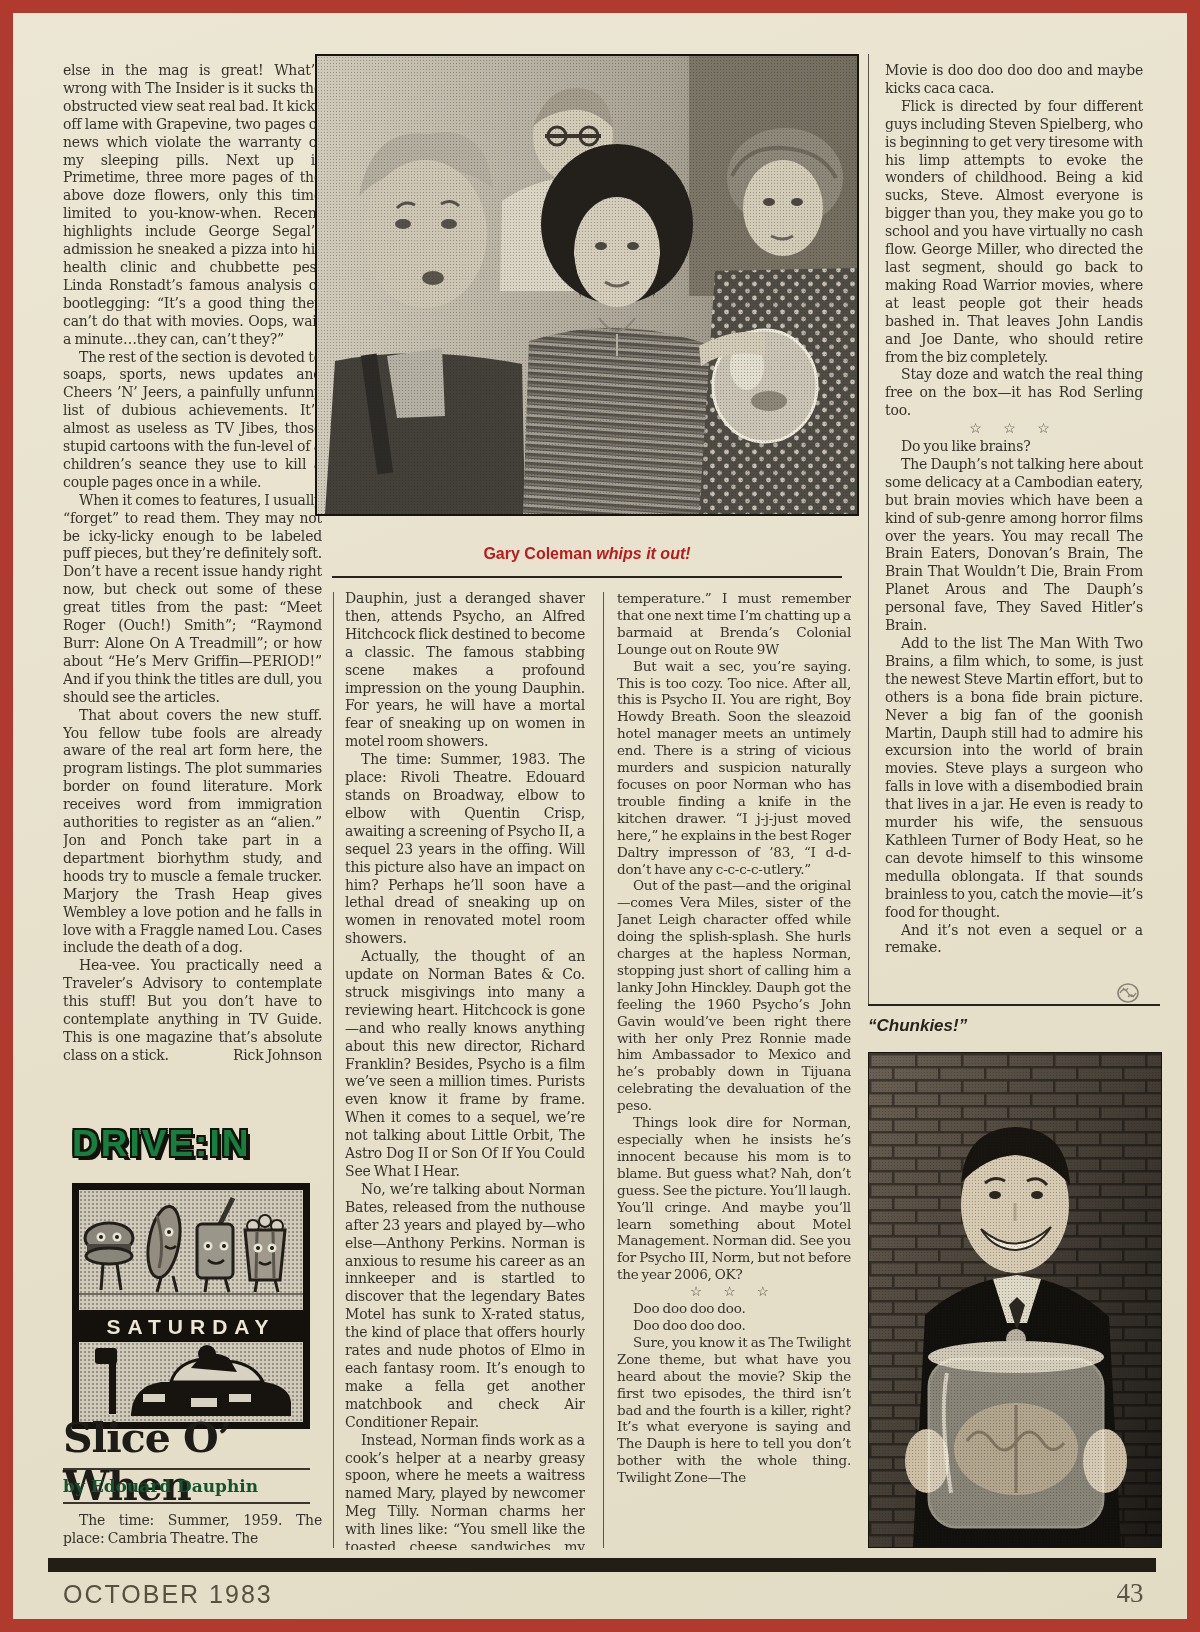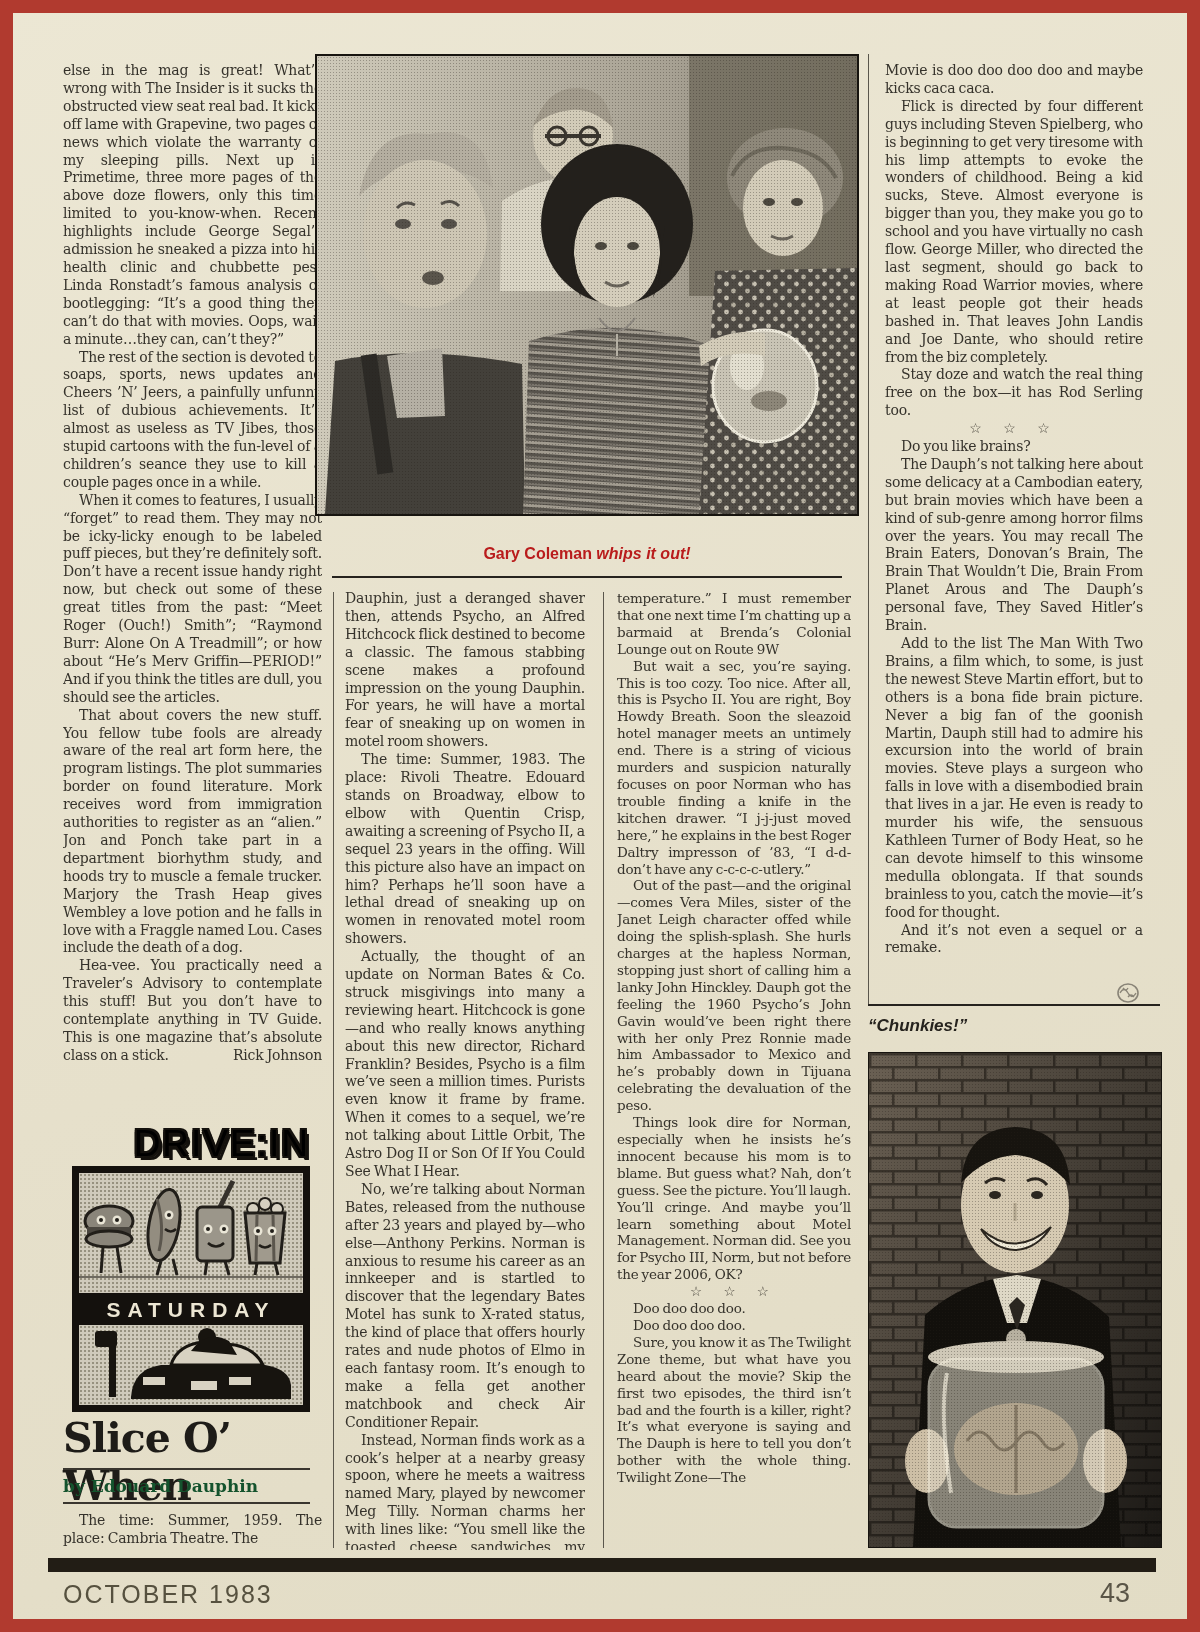--- a/index.html
+++ b/index.html
@@ -32,41 +32,41 @@
        background-size:3px 3px}
   #caption1{left:332px;top:545px;width:510px;text-align:center;
        font-family:"Liberation Sans",sans-serif;font-weight:bold;font-size:16px;color:#b91c1c}
   #caption1 .cap-it{font-style:italic}
   #caption1-rule{left:332px;top:576px;width:510px;border-top:2px solid #26231e}
   #caption2-rule{left:868px;top:1004px;width:292px;border-top:2px solid #26231e}
   #caption2{left:868px;top:1016px;width:292px;text-align:left;font-family:"Liberation Sans",sans-serif;
        font-weight:bold;font-style:italic;font-size:17px;color:#26231e}
   
   #drivein{left:72px;top:1124px;width:238px}
-  .di-title{text-align:right;font-family:"Liberation Sans",sans-serif;font-weight:400;
-       font-size:37px;letter-spacing:2px;color:#000000;line-height:40px;
+  .di-title{text-align:left;font-family:"Liberation Sans",sans-serif;font-weight:700;
+       font-size:37px;letter-spacing:2px;color:#15803d;line-height:40px;
        text-shadow:-2px -2px 0 #14110d,2px -2px 0 #14110d,-2px 2px 0 #14110d,2px 2px 0 #14110d,
                    0 -2px 0 #14110d,0 2px 0 #14110d,-2px 0 0 #14110d,2px 0 0 #14110d,4px 4px 0 #14110d}
-  .di-box{margin-top:2px;border:7px solid #14110d;background:#14110d}
+  .di-box{margin-top:19px;border:7px solid #14110d;background:#14110d}
   .di-screen{height:120px;background:#cfcabb;position:relative;
        background-image:radial-gradient(#96917f 1px, transparent 1.3px);background-size:4px 4px}
   .di-sat{height:32px;background:#14110d;color:#ece6d3;font-family:"Liberation Sans",sans-serif;
        font-weight:900;font-size:21px;letter-spacing:7px;text-align:center;line-height:33px}
   .di-car{height:80px;background:#cfcabb;position:relative;
        background-image:radial-gradient(#96917f 1px, transparent 1.3px);background-size:4px 4px}
   
   #slice-title{left:63px;top:1414px;width:260px;font-weight:bold;font-size:41px;color:#1e1c18;letter-spacing:-1px}
   #slice-rule1{left:63px;top:1468px;width:247px;border-top:2px solid #3a362f}
   #slice-byline{left:63px;top:1476px;width:247px;font-weight:bold;font-size:17px;color:#14532d}
   #slice-rule2{left:63px;top:1502px;width:247px;border-top:2px solid #3a362f}
   
   #footer-bar{left:48px;top:1558px;width:1108px;height:14px;background:#221d15}
   #footer-left{left:63px;top:1580px;font-family:"Liberation Sans",sans-serif;font-size:25px;
        letter-spacing:2px;color:#56513f}
-  #footer-right{left:1100px;top:1578px;width:60px;text-align:left;font-family:Liberation Sans, sans-serif;
+  #footer-right{left:1100px;top:1578px;width:60px;text-align:center;font-family:Liberation Serif, serif;
        font-size:27px;color:#5a5547}
   #stamp{left:1116px;top:980px;width:24px;height:24px;opacity:.75}
 </style>
 </head>
 <body>
 
 <div id="col1" class="abs col">
     <p class="para">else in the mag is great! What’s wrong with The Insider is it sucks the obstructed view seat real bad. It kicks off lame with Grapevine, two pages of news which violate the warranty of my sleeping pills. Next up is Primetime, three more pages of the above doze flowers, only this time limited to you-know-when. Recent highlights include George Segal’s admission he sneaked a pizza into his health clinic and chubbette pest Linda Ronstadt’s famous analysis of bootlegging: “It’s a good thing they can’t do that with movies. Oops, wait a minute…they can, can’t they?”</p>
     <p class="para">The rest of the section is devoted to soaps, sports, news updates and Cheers ’N’ Jeers, a painfully unfunny list of dubious achievements. It’s almost as useless as TV Jibes, those stupid cartoons with the fun-level of a children’s seance they use to kill a couple pages once in a while.</p>
     <p class="para">When it comes to features, I usually “forget” to read them. They may not be icky-licky enough to be labeled puff pieces, but they’re definitely soft. Don’t have a recent issue handy right now, but check out some of these great titles from the past: “Meet Roger (Ouch!) Smith”; “Raymond Burr: Alone On A Treadmill”; or how about “He’s Merv Griffin—PERIOD!” And if you think the titles are dull, you should see the articles.</p>

